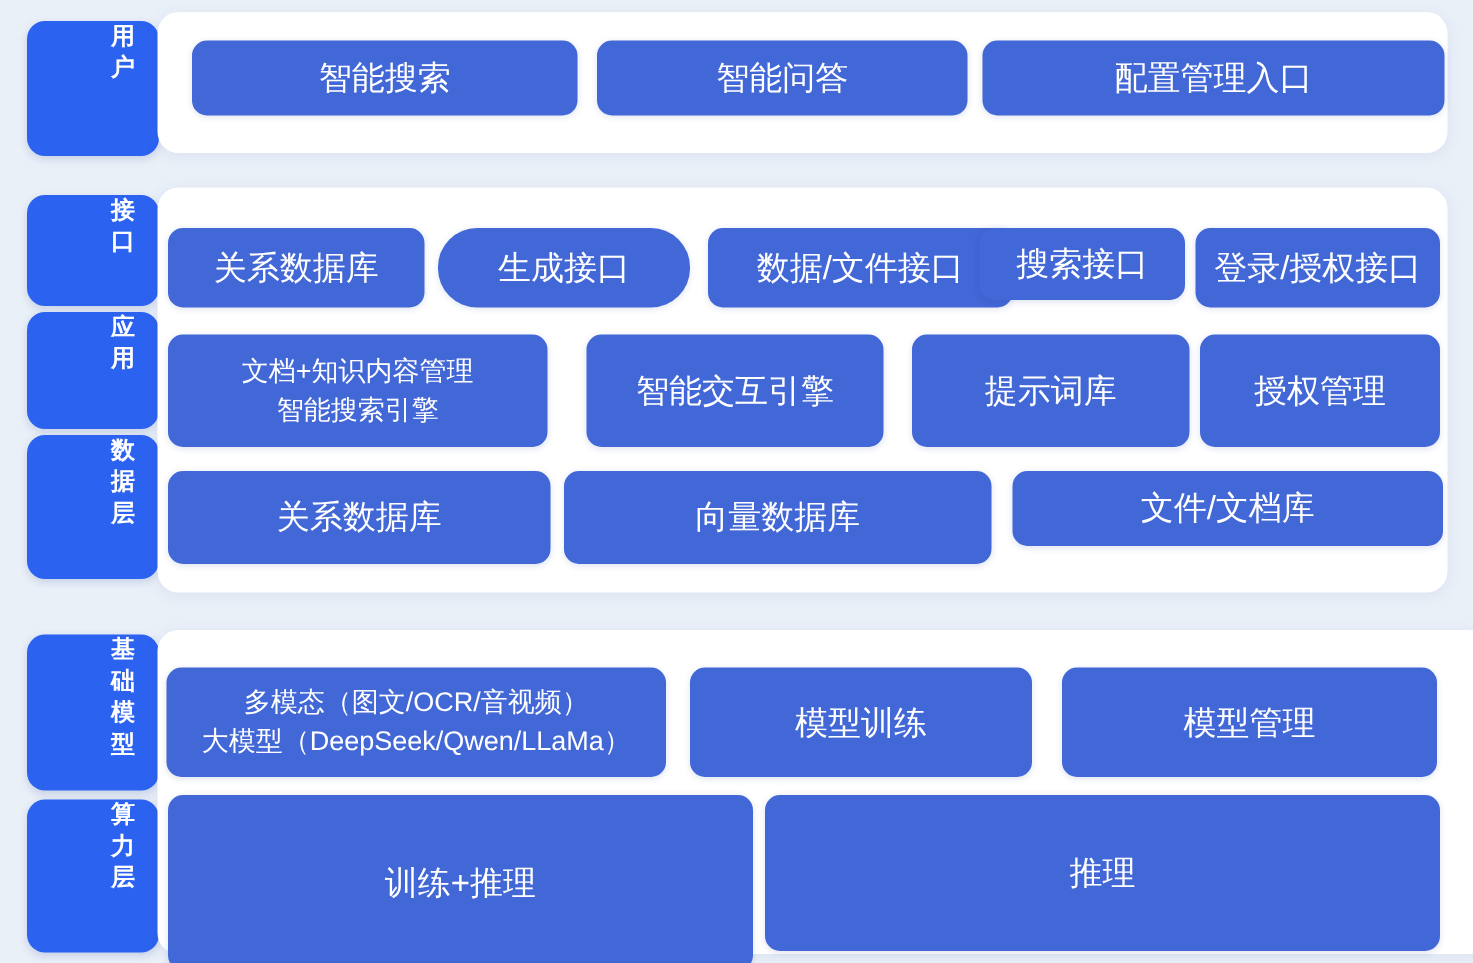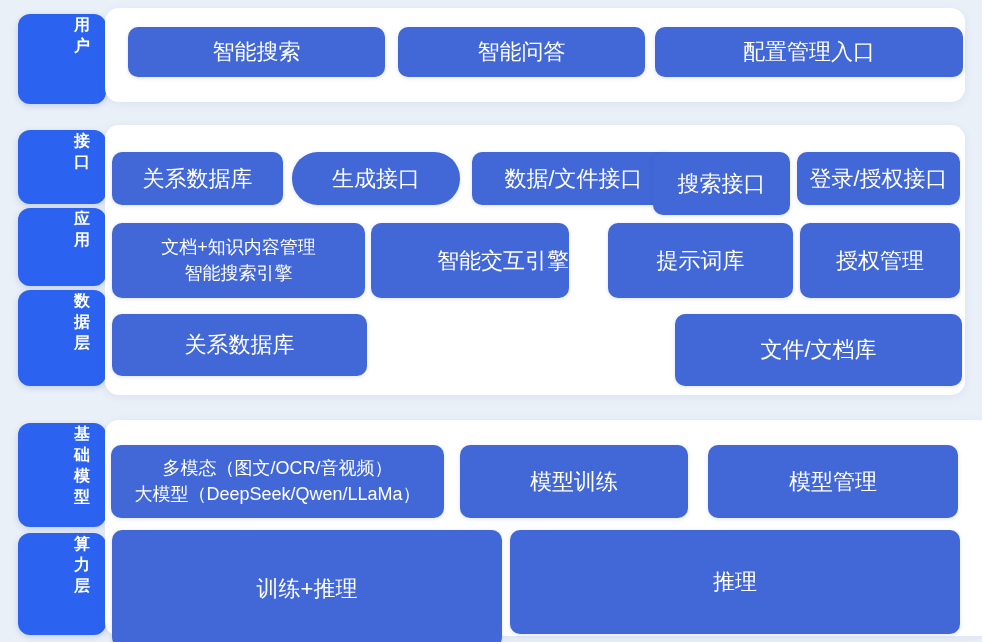--- a/index.html
+++ b/index.html
@@ -101,45 +101,48 @@
 
     <div class="box" style="left:7px;top:27px;width:171px;height:53px;">
       <span>关系数据库</span>
     </div>
     <div class="box" style="left:187px;top:27px;width:168px;height:53px;border-radius:26px;">
       <span>生成接口</span>
     </div>
     <div class="box" style="left:367px;top:27px;width:203px;height:53px;">
       <span>数据/文件接口</span>
     </div>
-    <div class="box" style="left:548px;top:27px;width:137px;height:63px;">
+    <div class="box" style="left:548px;top:27px;width:137px;height:48px;">
       <span>搜索接口</span>
     </div>
     <div class="box" style="left:692px;top:27px;width:163px;height:53px;">
       <span>登录/授权接口</span>
     </div>
 
     <div class="box two-line" style="left:7px;top:98px;width:253px;height:75px;">
       <span>文档+知识内容管理</span>
       <span>智能搜索引擎</span>
     </div>
-    <div class="box" style="left:266px;top:98px;width:198px;height:75px;align-items:flex-end;">
+    <div class="box" style="left:286px;top:98px;width:198px;height:75px;">
       <span>智能交互引擎</span>
     </div>
     <div class="box" style="left:503px;top:98px;width:185px;height:75px;">
       <span>提示词库</span>
     </div>
     <div class="box" style="left:695px;top:98px;width:160px;height:75px;align-items:center;">
       <span>授权管理</span>
     </div>
 
     <div class="box" style="left:7px;top:189px;width:255px;height:62px;">
       <span>关系数据库</span>
     </div>
-    <div class="box" style="left:570px;top:189px;width:287px;height:72px;">
+    <div class="box" style="left:271px;top:189px;width:285px;height:62px;">
+      <span>向量数据库</span>
+    </div>
+    <div class="box" style="left:570px;top:189px;width:287px;height:50px;">
       <span>文件/文档库</span>
     </div>
   </div>
 
   <div class="panel" style="top:420px;height:216px;padding-left:27px;">
     <div class="box two-line" style="left:6px;top:25px;width:333px;height:73px;">
       <span>多模态（图文/OCR/音视频）</span>
       <span>大模型（DeepSeek/Qwen/LLaMa）</span>
     </div>
     <div class="box" style="left:355px;top:25px;width:228px;height:73px;">

